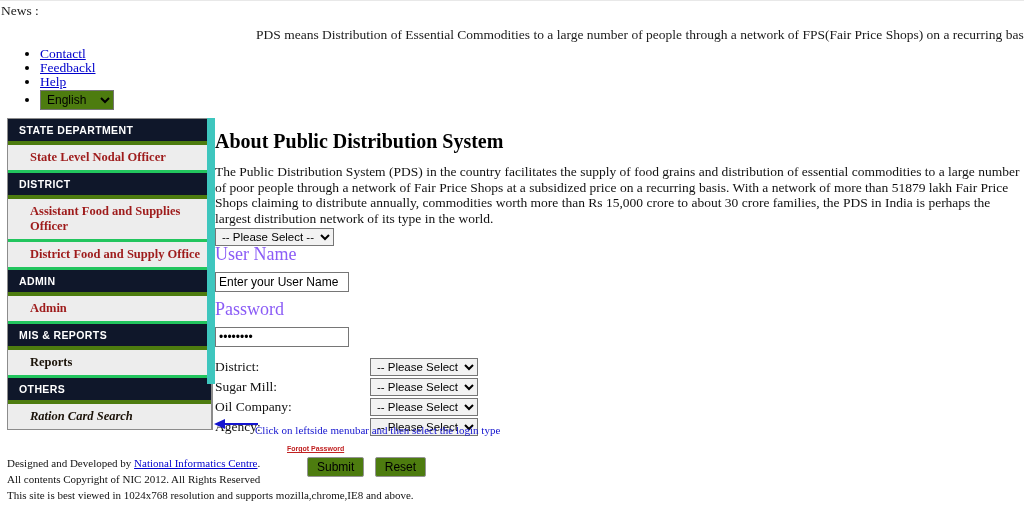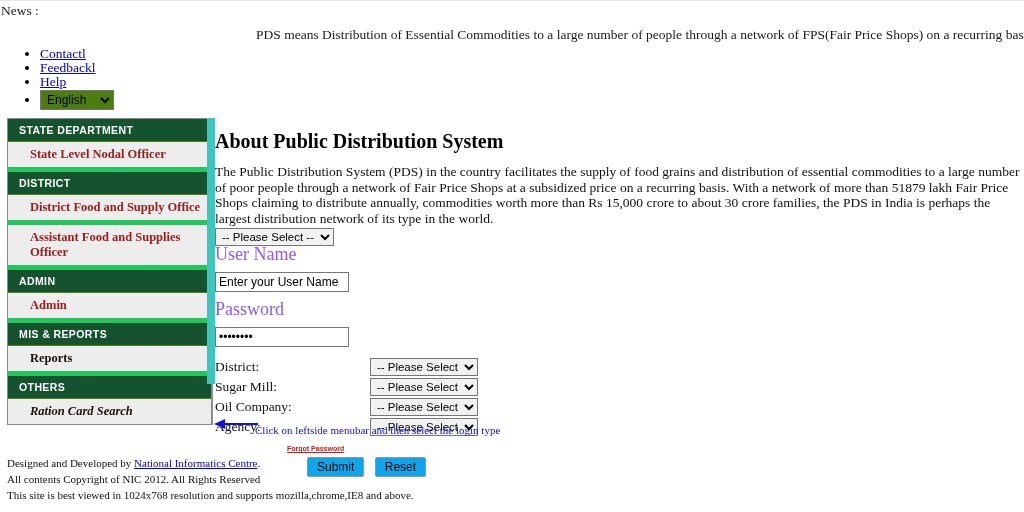--- a/index.html
+++ b/index.html
@@ -82,33 +82,33 @@
     position: absolute;
     left: 7px;
     top: 0;
     width: 206px;
     border: 1px solid #8c8c8c;
     border-right: 2px solid #8c8c8c;
     background: #ffffff;
     box-sizing: border-box;
   }
   .menu-head {
-    background: #14532d;
+    background: #0f172a;
     color: #ffffff;
     font-family: "Liberation Sans", sans-serif;
     font-size: 10.5px;
     font-weight: bold;
     letter-spacing: 0.4px;
     padding: 5px 0 5px 11px;
-    border-bottom: 1px solid #4d7c0f;
+    border-bottom: 4px solid #4d7c0f;
   }
   .menu-item {
     background: #ededed;
     padding: 5px 0 5px 22px;
-    border-bottom: 5px solid #22c55e;
+    border-bottom: 3px solid #22c55e;
     font-family: "Liberation Serif", serif;
     font-size: 12.5px;
     font-weight: bold;
   }
   .menu-item.red { color: #9e1b1b; }
   .menu-item.dark { color: #1a1208; }
   .menu-item:last-child { border-bottom: none; font-style: italic; }
 
   
   .teal-strip {
@@ -195,21 +195,21 @@
     font-size: 7px;
     font-weight: bold;
     text-decoration: underline;
   }
   .btn-row { padding-left: 92px; margin-top: 2px; }
   button.btn {
     font-family: "Liberation Sans", sans-serif;
     font-size: 12px;
     padding: 2px 9px;
     border: 1px solid #949494;
-    background: #0ea5e9;
+    background: #4d7c0f;
     color: #000;
     border-radius: 2px;
     margin-right: 7px;
     cursor: pointer;
   }
   
   .hint {
     position: absolute;
     left: 0;
     top: 296px;
@@ -267,22 +267,22 @@
   </li>
 </ul>
 
 <div class="layout">
 
   <div class="sidebar">
     <div class="menu-head">STATE DEPARTMENT</div>
     <div class="menu-item red">State Level Nodal Officer</div>
 
     <div class="menu-head">DISTRICT</div>
+    <div class="menu-item red">Assistant Food and Supplies Officer</div>
     <div class="menu-item red">District Food and Supply Office</div>
-    <div class="menu-item red">Assistant Food and Supplies Officer</div>
 
     <div class="menu-head">ADMIN</div>
     <div class="menu-item red">Admin</div>
 
     <div class="menu-head">MIS &amp; REPORTS</div>
     <div class="menu-item dark">Reports</div>
 
     <div class="menu-head">OTHERS</div>
     <div class="menu-item dark">Ration Card Search</div>
   </div>

